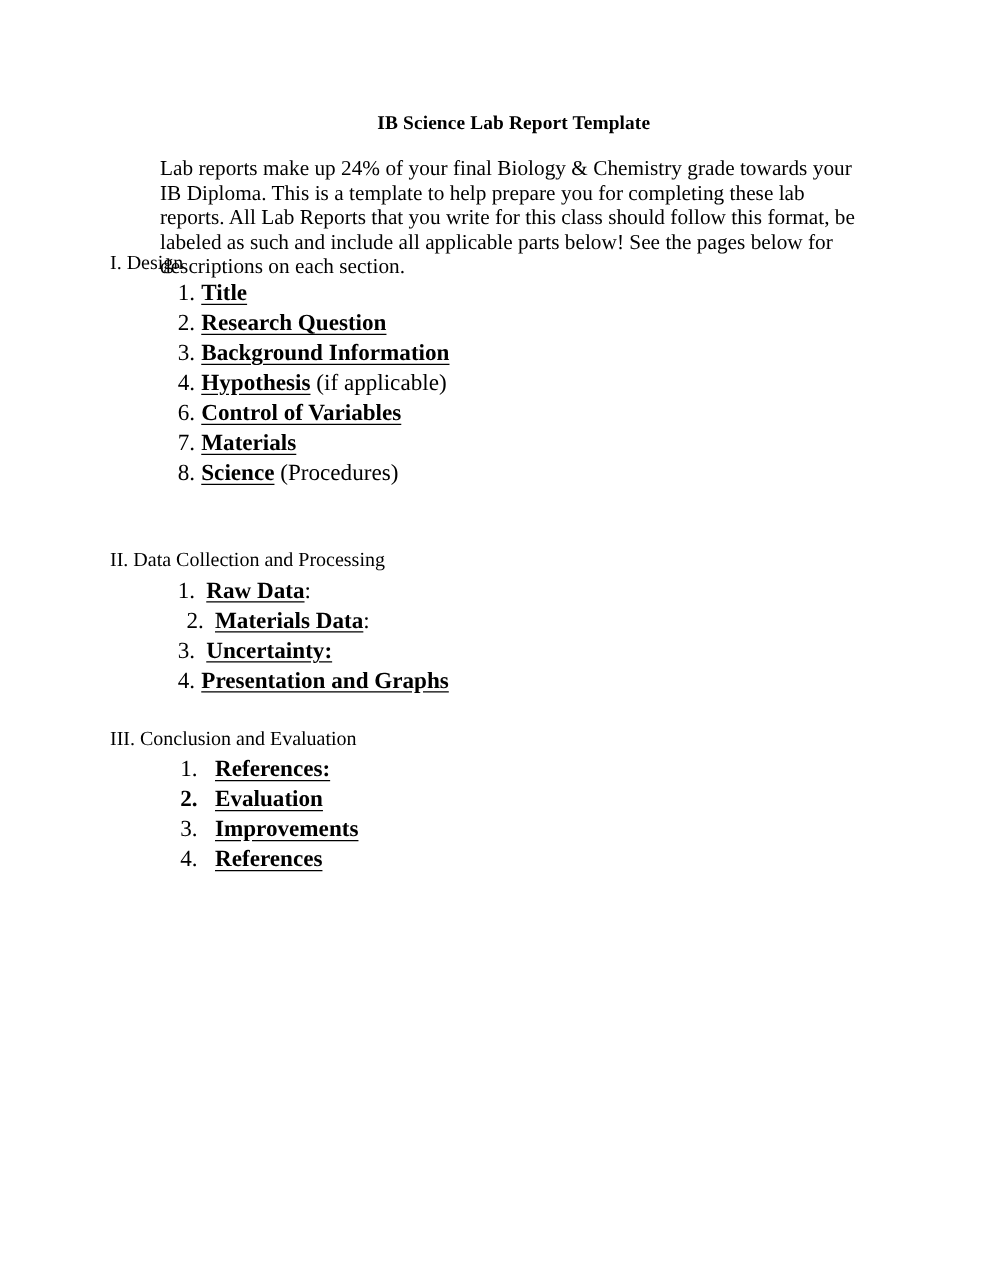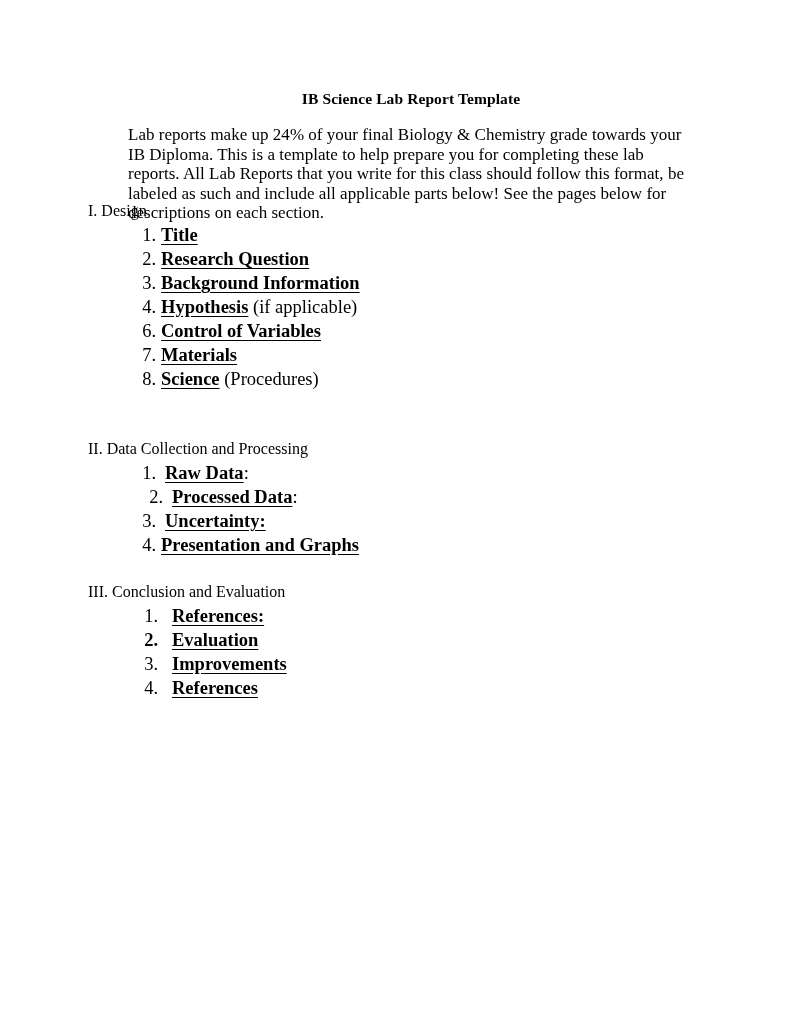--- a/index.html
+++ b/index.html
@@ -140,21 +140,21 @@
     </ul>
   </div>
 
   <div class="section" id="section-data">
     <div class="section-heading">II. Data Collection and Processing</div>
     <ul class="item-list">
       <li class="item">
         <span class="marker">1.</span><span class="item-label">Raw Data</span><span class="item-suffix">:</span>
       </li>
       <li class="item extra-indent">
-        <span class="marker">2.</span><span class="item-label">Processed Data</span><span class="item-suffix">:</span>
+        <span class="marker">2.</span><span class="item-label">Materials Data</span><span class="item-suffix">:</span>
       </li>
       <li class="item">
         <span class="marker">3.</span><span class="item-label">Uncertainty:</span><span class="item-suffix"></span>
       </li>
       <li class="item tight-marker">
         <span class="marker">4.</span><span class="item-label">Presentation and Graphs</span><span class="item-suffix"></span>
       </li>
     </ul>
   </div>
 

